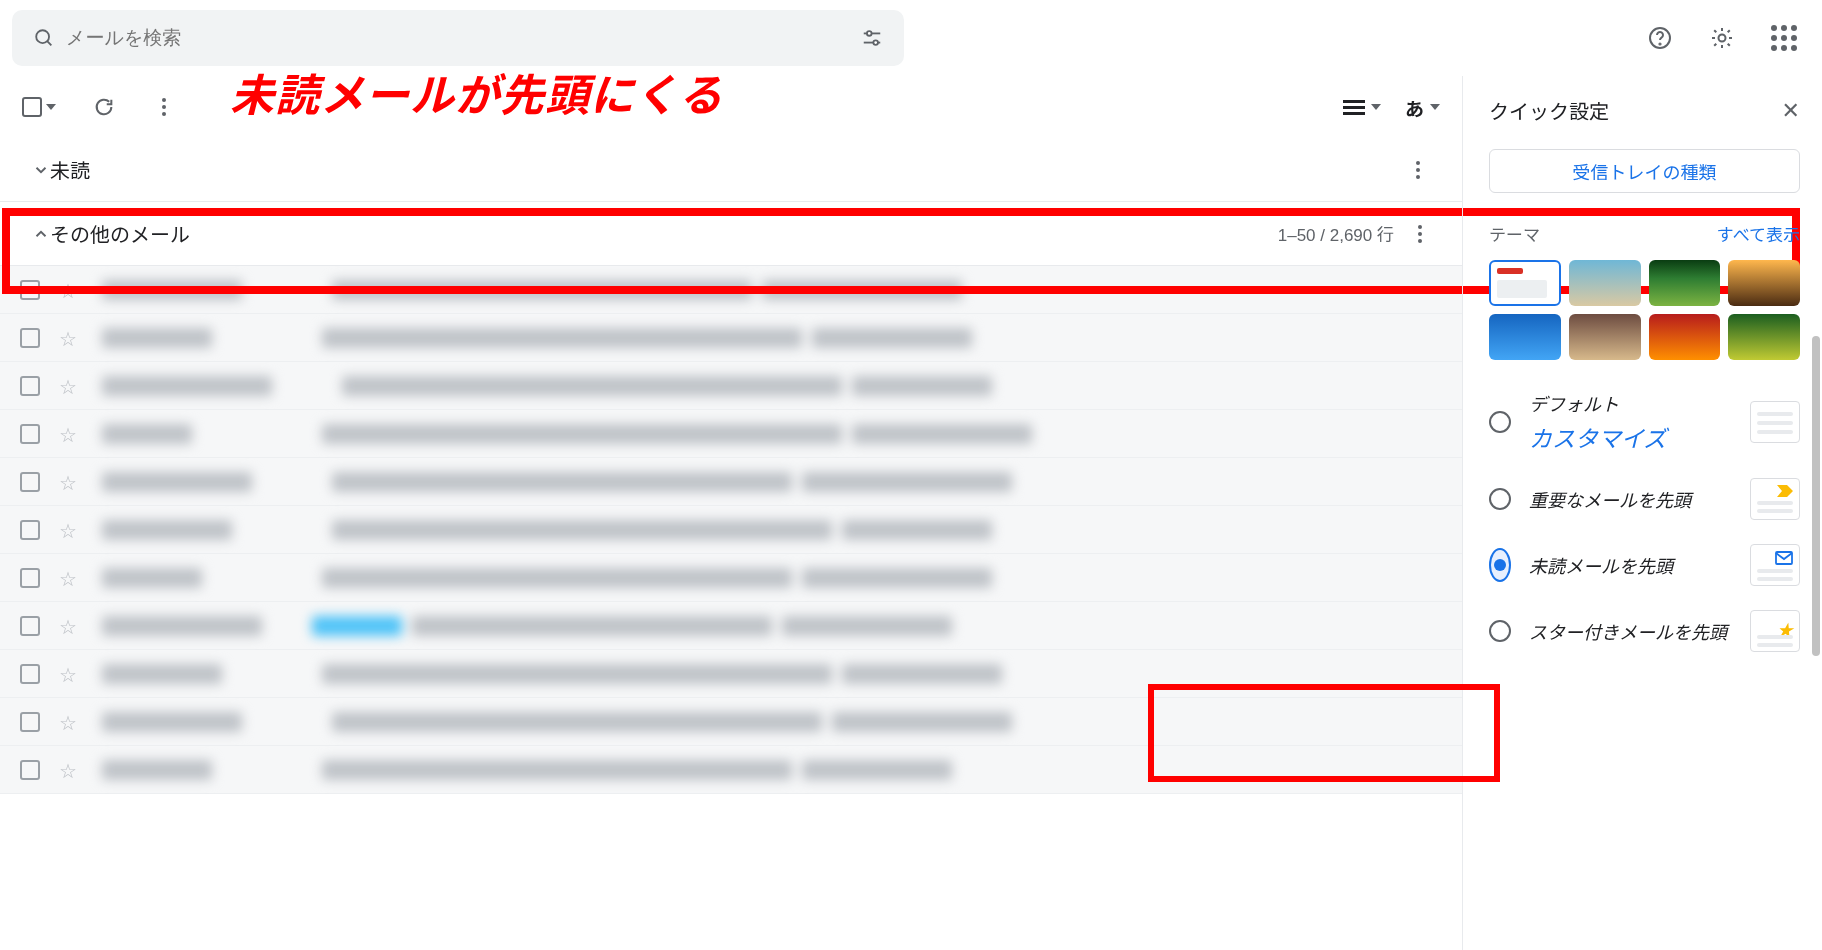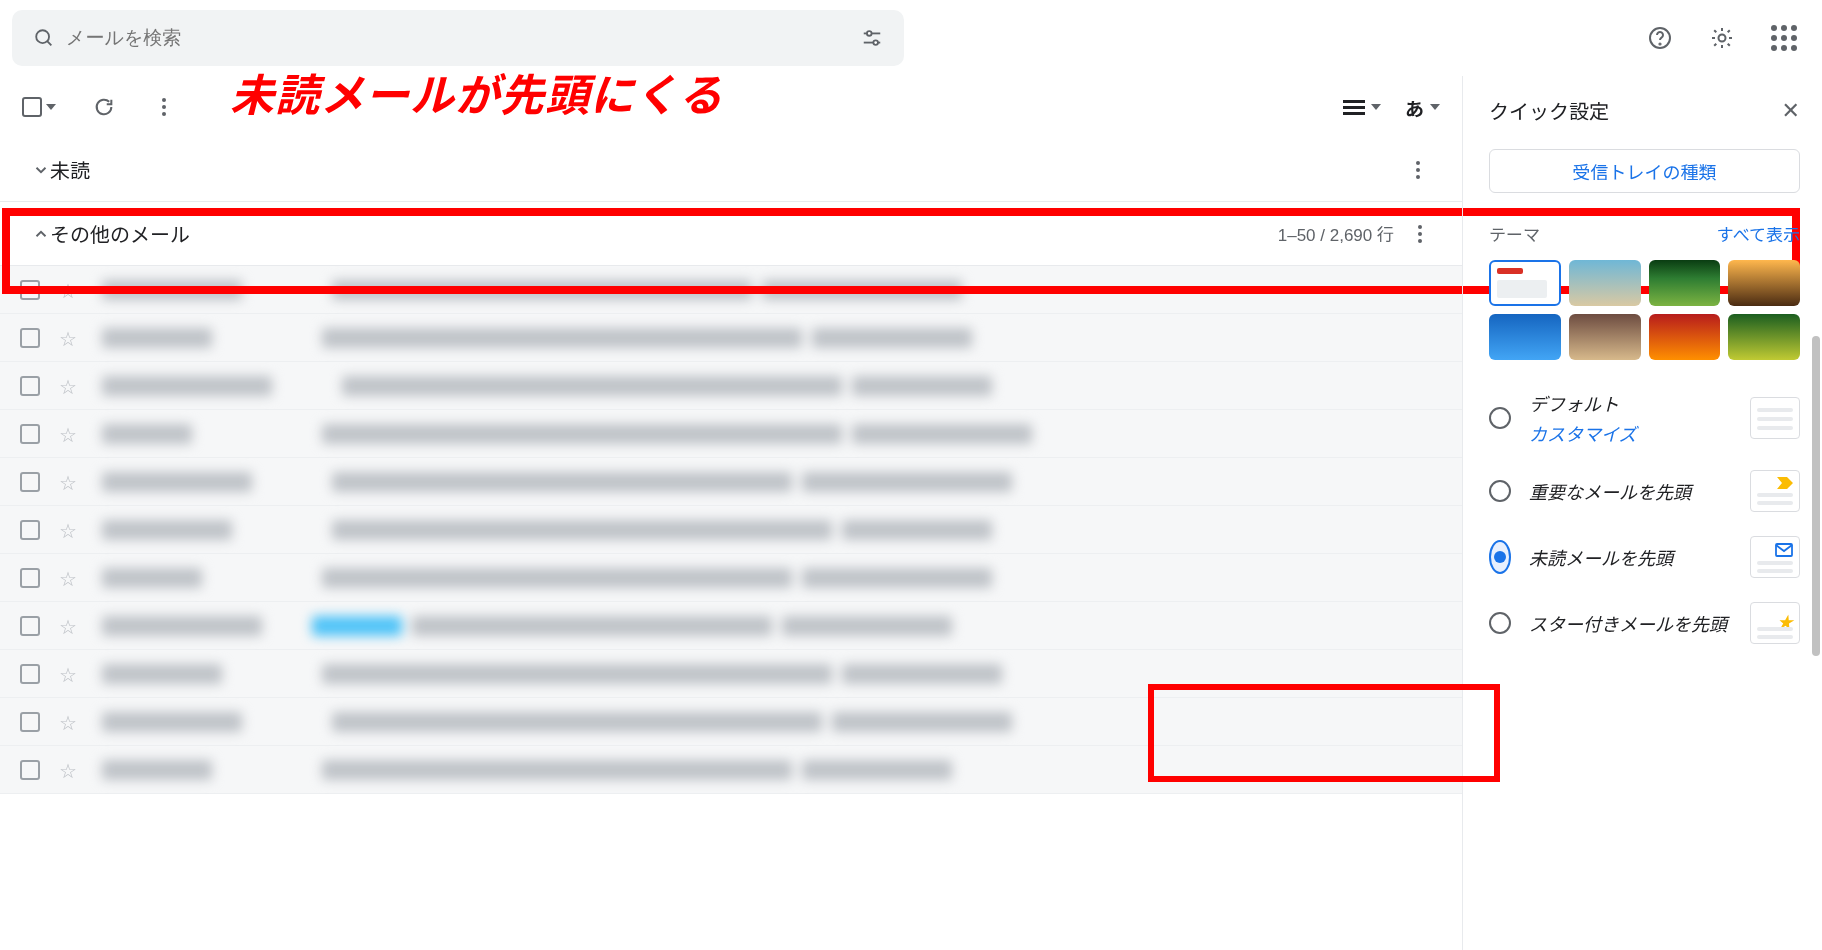--- a/index.html
+++ b/index.html
@@ -68,21 +68,21 @@
   .theme.t4 { background:linear-gradient(#1565c0,#42a5f5); }
   .theme.t5 { background:linear-gradient(#6d4c41,#d7b98b); }
   .theme.t6 { background:linear-gradient(#b71c1c,#ff8f00); }
   .theme.t7 { background:linear-gradient(#1b5e20,#c0ca33); }
   .inbox-types { margin-top:18px;font-style:italic; }
   .itype { display:flex; align-items:center; gap:18px; padding:12px 0; }
   .radio { width:22px; height:22px; border:2px solid #5f6368; border-radius:50%; flex:0 0 22px; display:flex; align-items:center; justify-content:center;}
   .radio.sel { border-color:#1a73e8; background:#e8f0fe; width:34px; height:34px; }
   .radio.sel::after { content:""; width:12px; height:12px; background:#1a73e8; border-radius:50%; }
   .itype .txt { flex:1; font-size:18px; color:#202124; }
-  .itype .sub { color:#1a73e8; font-size:18px; margin-top:4px; display:block;}
+  .itype .sub { color:#1a73e8; font-size:23px; margin-top:4px; display:block;}
   .preview { width:50px; height:42px; border:1px solid #dadce0; border-radius:4px; background:#fff; position:relative; overflow:hidden; }
   .preview .line { position:absolute; left:6px; right:6px; height:4px; background:#e8eaed; border-radius:2px; }
   .preview .mark { position:absolute; right:6px; top:6px; }
   .red-panel-box { position:absolute; border:6px solid #ff0000; left:1148px; top:608px; width:352px; height:98px; pointer-events:none; }
   svg { display:block; }
 </style>
 </head>
 <body>
 
 <div class="root">

